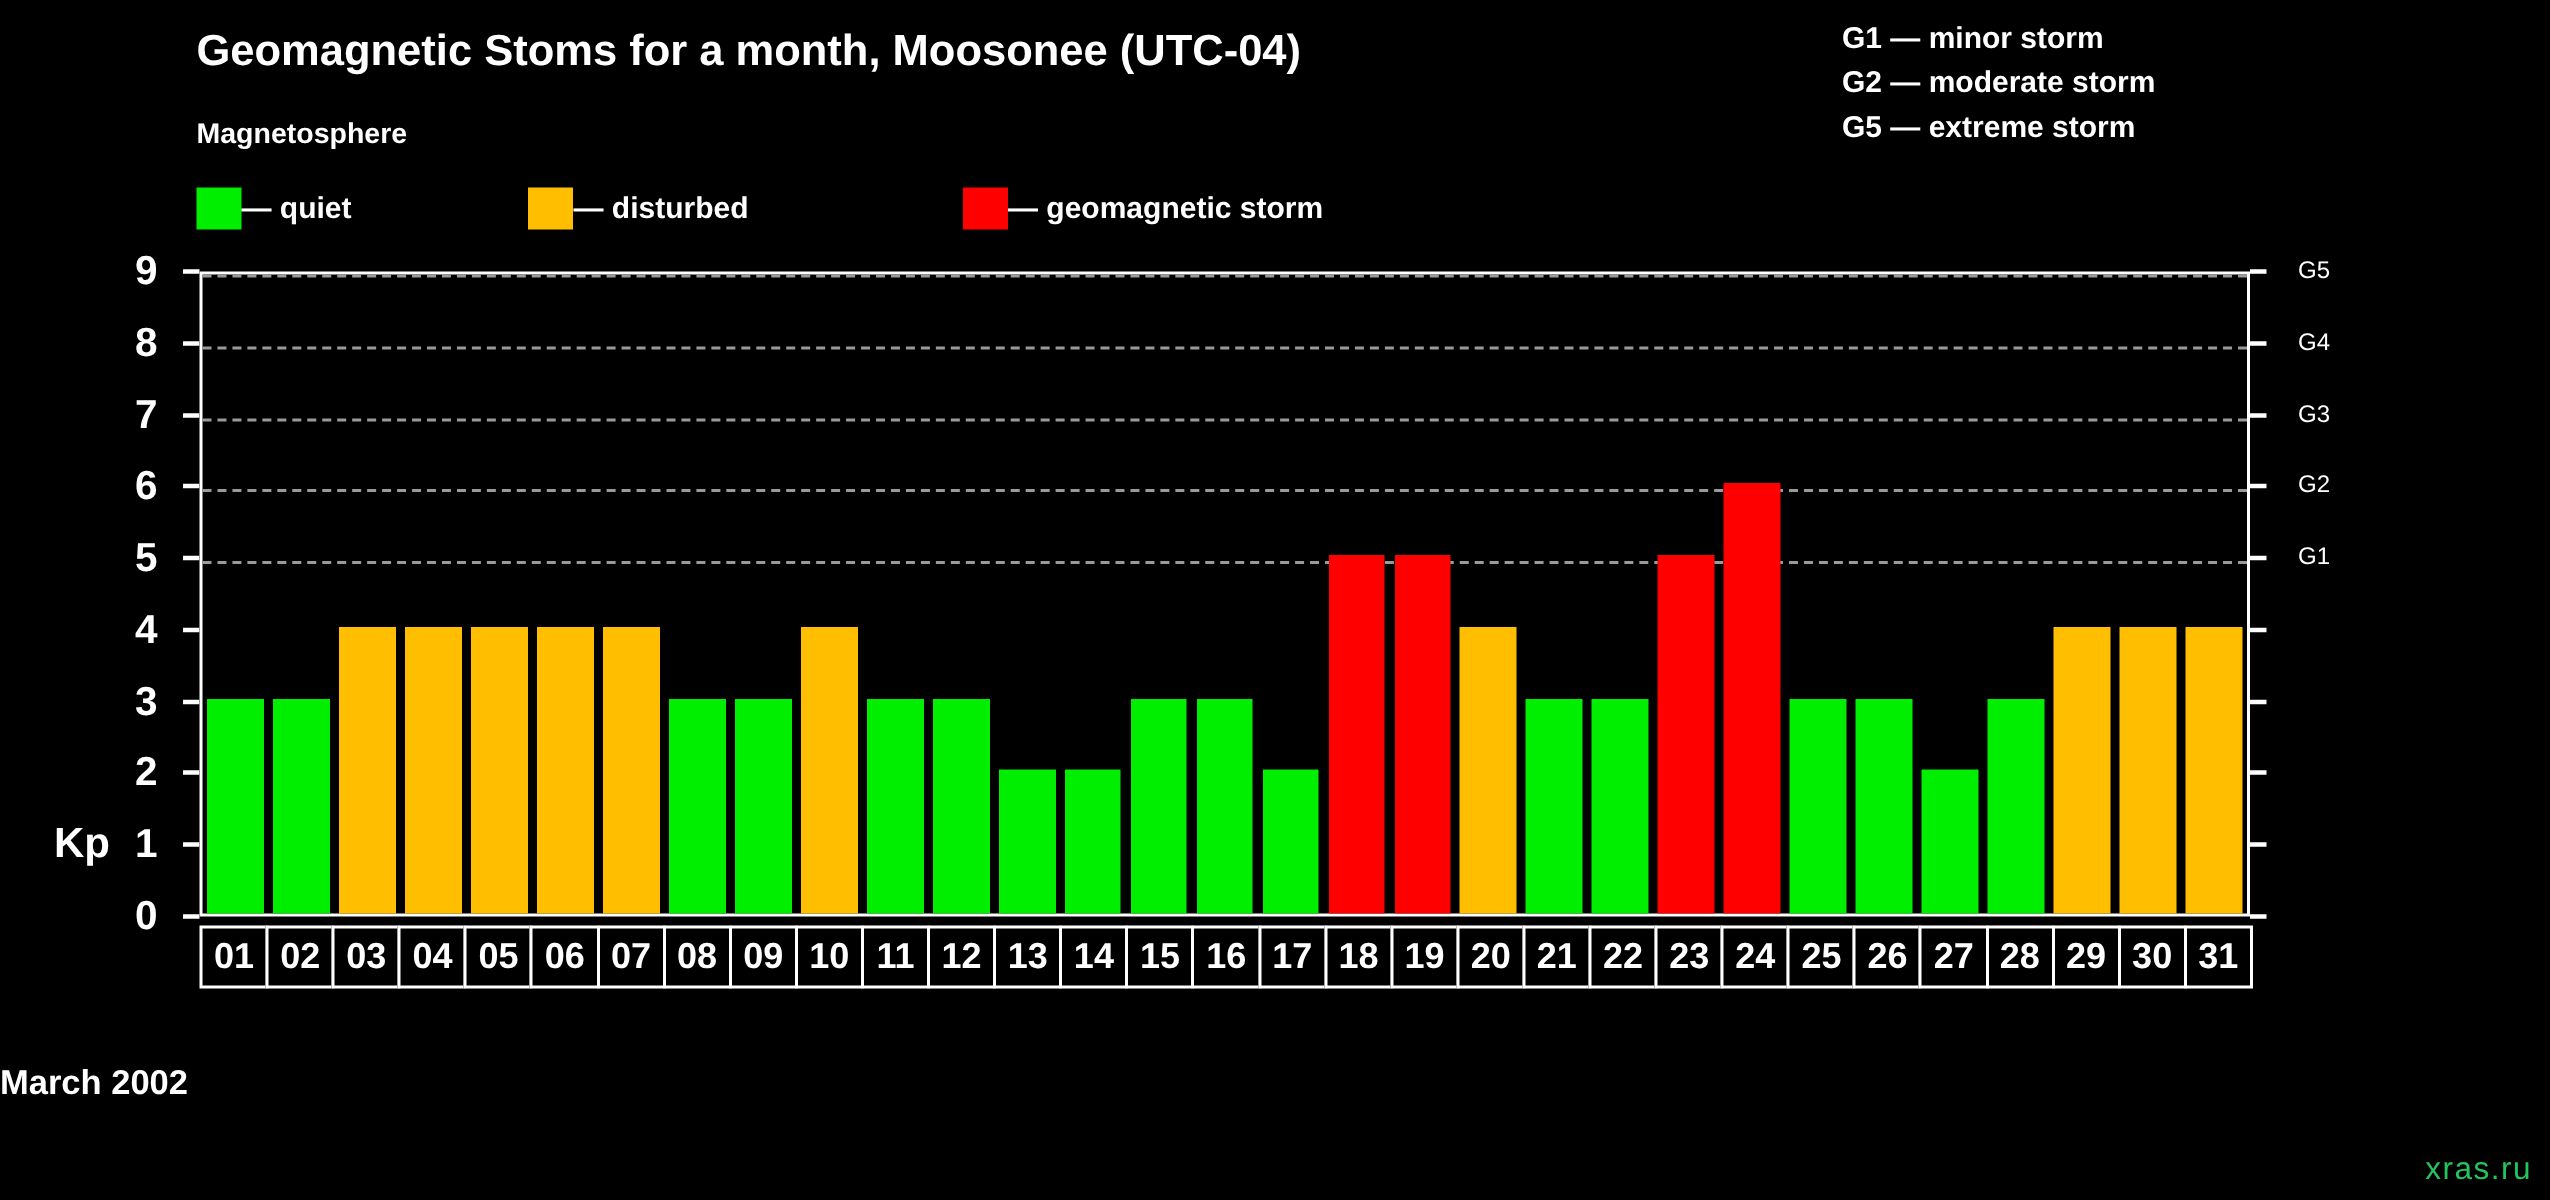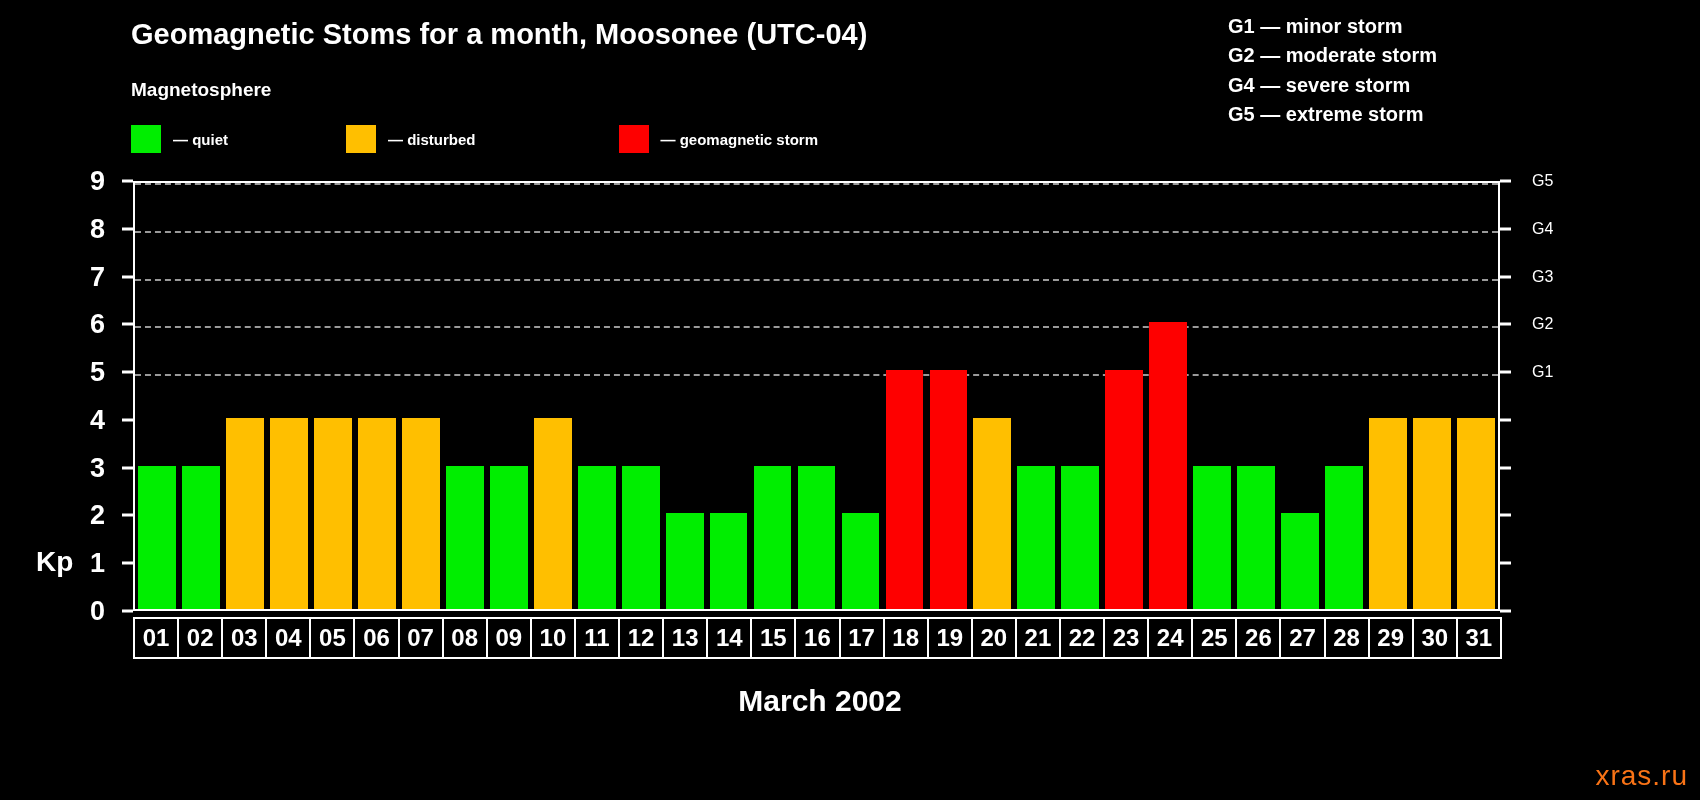--- a/index.html
+++ b/index.html
@@ -49,23 +49,22 @@
     display: flex;
     align-items: center;
     white-space: nowrap;
   }
   .legend-swatch {
     width: 30px;
     height: 28px;
     display: inline-block;
   }
   .legend-text {
-    font-size: 15px;
-    font-weight: bold;
-    margin-left: 12px;
+    font-size: 20px;
+    font-weight: bold;
   }
 
   
   #g-scale-legend {
     position: absolute;
     left: 1228px;
     top: 12px;
     font-size: 20px;
     font-weight: bold;
     line-height: 1.47;
@@ -179,33 +178,32 @@
     align-items: center;
     justify-content: center;
     font-size: 24px;
     font-weight: bold;
     background: #000000;
   }
 
   #x-axis-title {
     position: absolute;
     left: 0;
-    top: 684px;
+    top: 708px;
     width: 1640px;
-    text-align: center;
-    font-size: 30px;
+    font-size: 23px;
     font-weight: bold;
   }
 
   #watermark {
     position: absolute;
     right: 12px;
     bottom: 8px;
-    font-size: 28px;
-    color: #f97316;
+    font-size: 21px;
+    color: #22c55e;
     letter-spacing: 1px;
   }
 </style>
 </head>
 <body>
 
 <div id="chart-title">Geomagnetic Stoms for a month, Moosonee (UTC-04)</div>
 
 <div id="magnetosphere-label">Magnetosphere</div>
 
@@ -220,21 +218,20 @@
     </div>
     <div class="legend-entry" style="margin-left: 143px; justify-content: space-between;">
       <span class="legend-swatch" style="background: rgb(254, 0, 0);"></span>
       <span class="legend-text">— geomagnetic storm</span>
     </div>
   </div>
 
 <div id="g-scale-legend">
     <div class="g-legend-row">G1 — minor storm</div>
     <div class="g-legend-row">G2 — moderate storm</div>
-    <div class="g-legend-row">G4 — severe storm</div>
     <div class="g-legend-row">G5 — extreme storm</div>
   </div>
 
 <div id="y-axis-left">
   <div id="kp-axis-title">Kp</div>
 <div class="ytick-mark" style="top: 430px;"></div>
     <div class="ytick-label" style="top: 430px;">0</div>
     <div class="ytick-mark" style="top: 382.222px;"></div>
     <div class="ytick-label" style="top: 382.222px;">1</div>
     <div class="ytick-mark" style="top: 334.444px;"></div>

